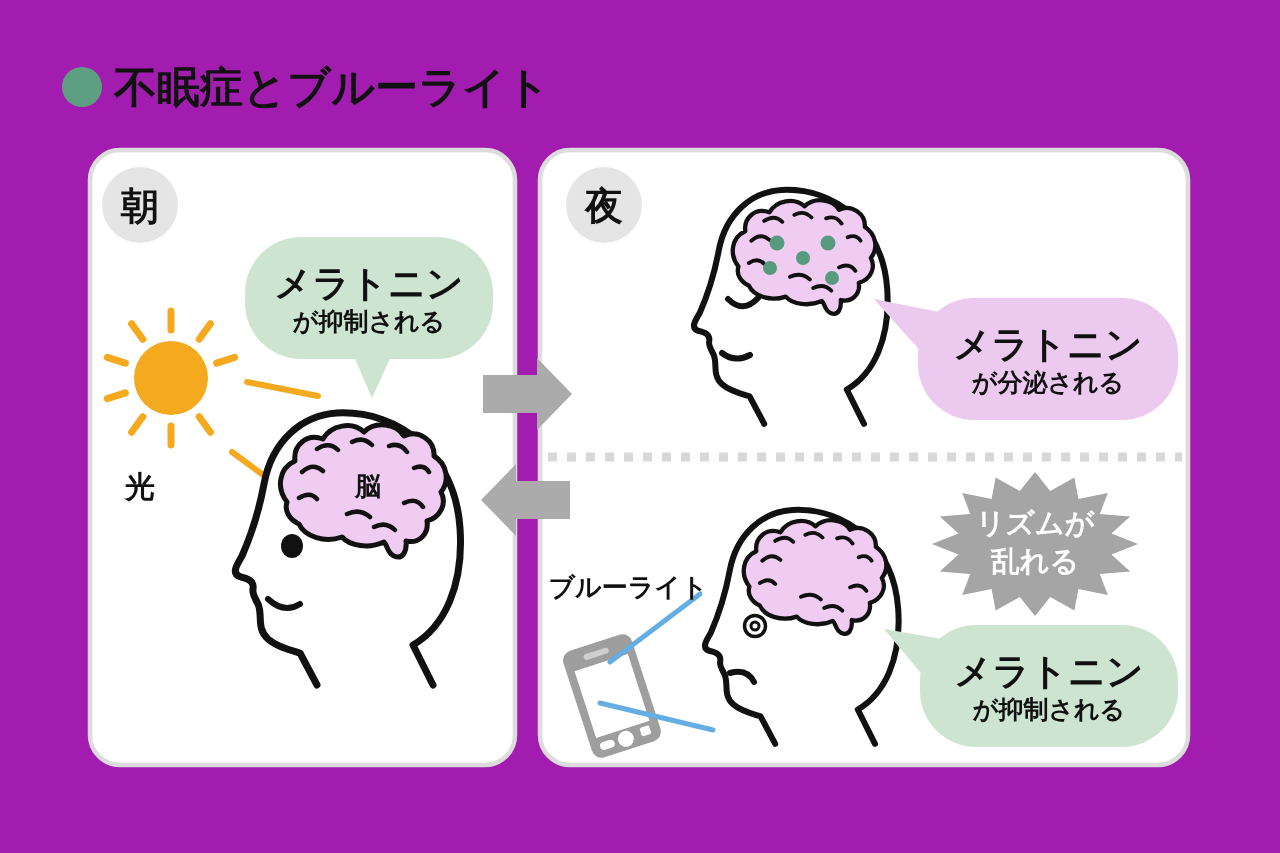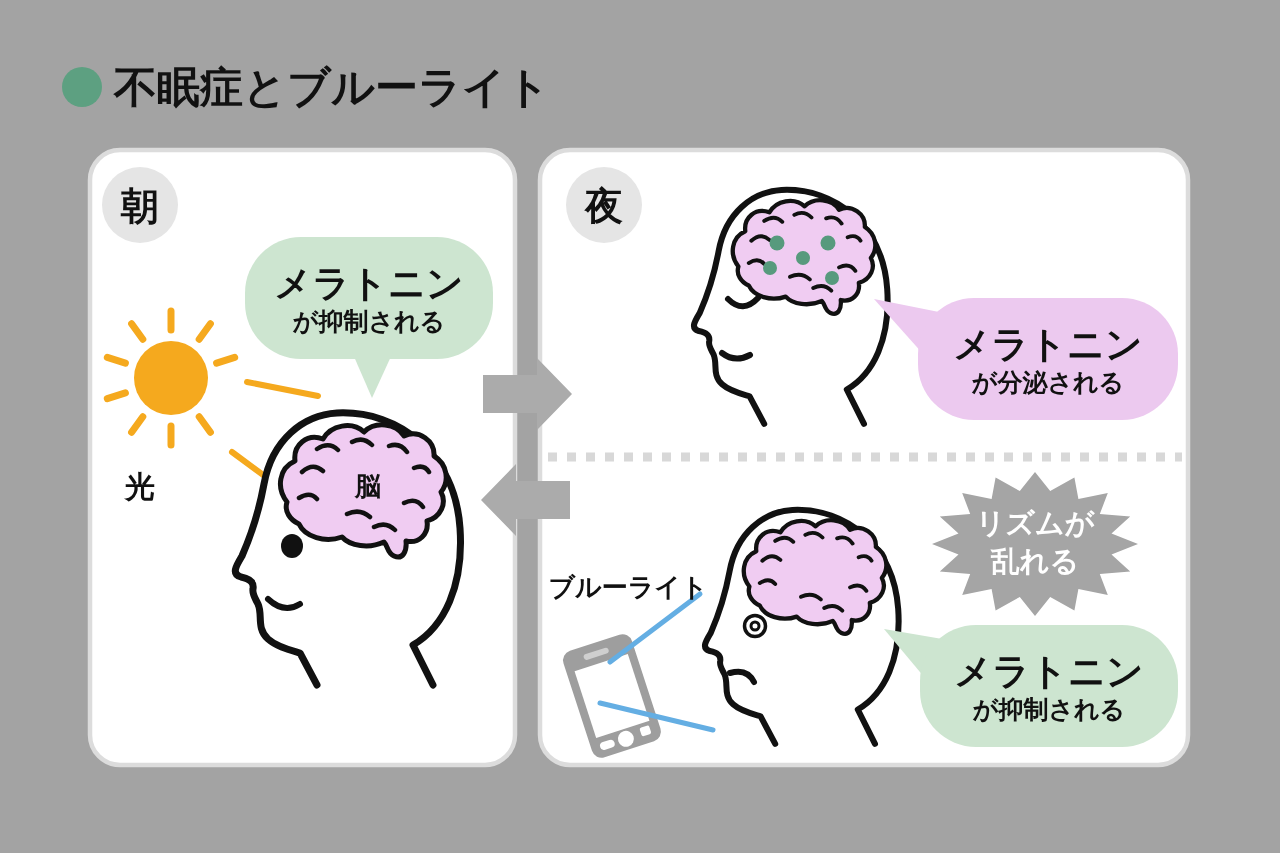--- a/index.html
+++ b/index.html
@@ -1,16 +1,16 @@
 <!DOCTYPE html>
 <html><head>
 <meta charset="utf-8">
 <style>
   html,body{margin:0;padding:0;background:#ffffff;}
-  .stage{position:relative;width:1280px;height:853px;background:#a3a3a3;overflow:hidden;
+  .stage{position:relative;width:1280px;height:853px;background:#a21caf;overflow:hidden;
          font-family:"Liberation Sans","DejaVu Sans",sans-serif;}
   svg{display:block;}
   text{font-family:"Liberation Sans","DejaVu Sans",sans-serif;fill:#111;}
   .title-text{font-size:43px;font-weight:800;}
   .badge-text{font-size:38px;font-weight:800;text-anchor:middle;}
   .bubble-big{font-size:37px;font-weight:800;text-anchor:middle;}
   .bubble-small{font-size:25px;font-weight:700;text-anchor:middle;}
   .star-text{font-size:29px;font-weight:800;text-anchor:middle;fill:#ffffff;}
   .sun-label{font-size:30px;font-weight:800;text-anchor:middle;}
   .brain-label{font-size:26px;font-weight:800;text-anchor:middle;}

